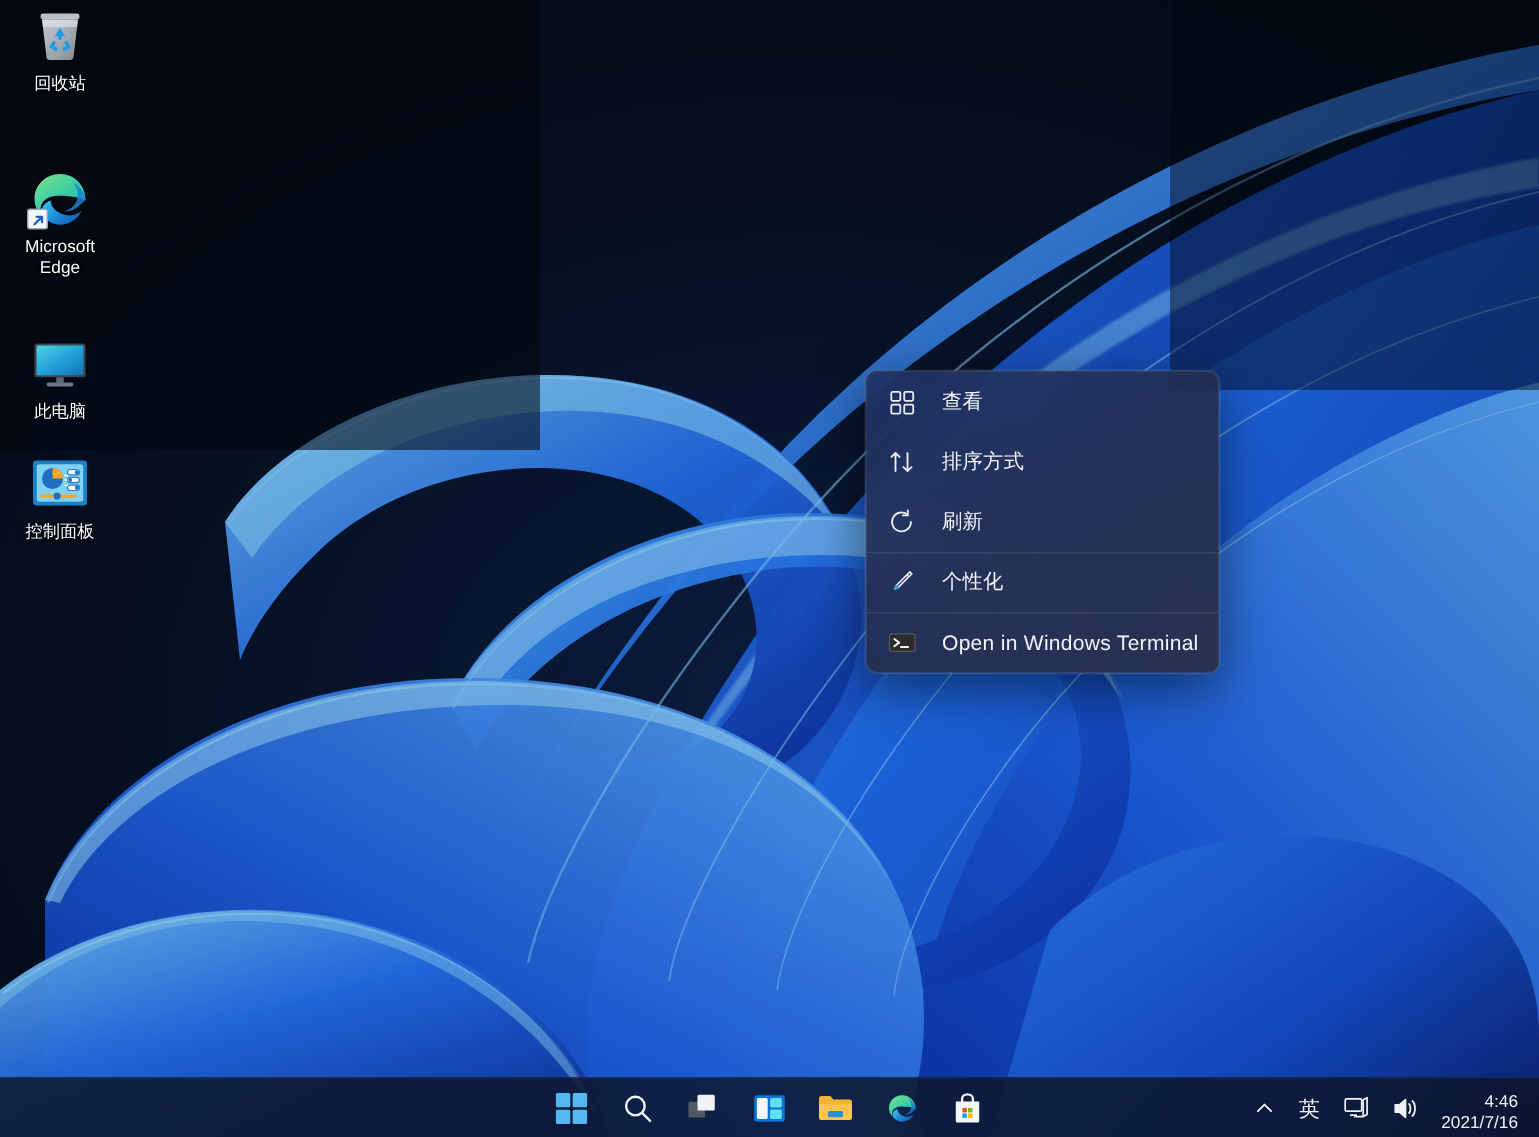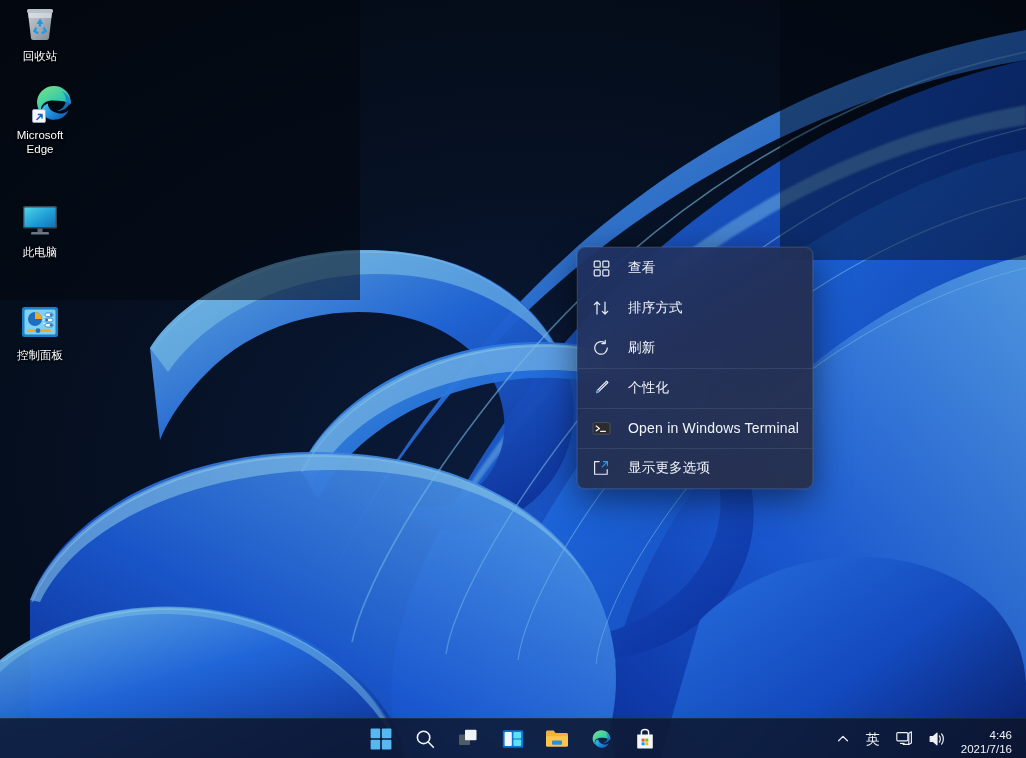--- a/index.html
+++ b/index.html
@@ -232,21 +232,21 @@
           <g fill="#1b9be8">
             <path d="M22 17.5 l3.4 5.6 -2.3 0 0 2.4 -2.3 0 0 -2.4 -2.2 0 Z"></path>
             <path d="M17.5 26 l-2.6 4.6 4.6 2.6 1.1 -2 -2.6 -1.5 1.4 -2.5 Z"></path>
             <path d="M26.6 26 l2.6 4.6 -4.6 2.6 -1.1 -2 2.6 -1.5 -1.4 -2.5 Z"></path>
           </g>
         </svg>
       </span>
       <span class="label">回收站</span>
     </div>
 
-    <div class="desk-icon" style="top:80px;align-items:flex-end;">
+    <div class="desk-icon" style="top:110px;">
       <span class="glyph">
         <svg viewBox="0 0 44 44">
           <defs>
             <linearGradient id="edgeA" x1="0" y1="0.2" x2="1" y2="0.9">
               <stop offset="0%" stop-color="#35c1f1"></stop>
                 <stop offset="50%" stop-color="#1b86d8"></stop>
               <stop offset="100%" stop-color="#1154a8"></stop>
             </linearGradient>
             <linearGradient id="edgeB" x1="0.2" y1="0" x2="1" y2="1">
               <stop offset="0%" stop-color="#6fe08a"></stop>
@@ -266,21 +266,21 @@
         </svg>
         <span class="shortcut-badge">
           <svg viewBox="0 0 14 14">
               <path d="M4 9.5 L9 4.5 M9 4.5 L5.4 4.5 M9 4.5 L9 8.1" stroke="#1b5fbe" stroke-width="1.5" fill="none" stroke-linecap="round"></path>
             </svg>
         </span>
       </span>
       <span class="label">Microsoft Edge</span>
     </div>
 
-    <div class="desk-icon" style="top:197px;">
+    <div class="desk-icon" style="top:220px;">
       <span class="glyph">
         <svg viewBox="0 0 44 44">
           <defs>
             <linearGradient id="scr" x1="0" y1="0" x2="1" y2="1">
               <stop offset="0%" stop-color="#4fd4e8"></stop>
                 <stop offset="55%" stop-color="#1f9fd6"></stop>
               <stop offset="100%" stop-color="#1272b8"></stop>
             </linearGradient>
           </defs>
           <rect x="5" y="9" width="34" height="22.5" rx="1.5" fill="#3b4652"></rect>
@@ -373,32 +373,20 @@
           <svg width="19" height="17" viewBox="0 0 19 17">
             <rect x="1" y="2.6" width="17" height="11.6" rx="1.6" fill="#2c2c2c" stroke="#55595e" stroke-width=".8"></rect>
             <path d="M4.2 6 L7.4 8.4 L4.2 10.8" stroke="#f0f2f5" stroke-width="1.3" fill="none" stroke-linecap="round" stroke-linejoin="round"></path>
             <path d="M8.6 11.3 L13.4 11.3" stroke="#f0f2f5" stroke-width="1.3" stroke-linecap="round"></path>
           </svg>
         </span>
         <span class="mi-label latin">Open in Windows Terminal</span>
       </div>
     </div>
 
-    <div class="menu-group">
-      <div class="menu-item">
-        <span class="mi-icon">
-          <svg width="18" height="18" viewBox="0 0 18 18" fill="none" stroke="#e8ecf3" stroke-width="1.15" stroke-linecap="round" stroke-linejoin="round">
-            <path d="M7.2 2.6 L2.6 2.6 L2.6 15.2 L15.2 15.2 L15.2 10.6"></path>
-            <path d="M10.2 7.8 L15.4 2.6" stroke="#2e9bf0"></path>
-            <path d="M11.4 2.6 L15.4 2.6 L15.4 6.6" stroke="#2e9bf0"></path>
-          </svg>
-        </span>
-        <span class="mi-label">显示更多选项</span>
-      </div>
-    </div>
   </div>
 
   <div id="taskbar">
 
     <div id="taskbar-center">
 
       <div class="tb-btn">
         <span>
           <svg width="22" height="22" viewBox="0 0 22 22">
             <rect x="0.6" y="0.6" width="9.6" height="9.6" rx="1" fill="#56b8f0"></rect>

